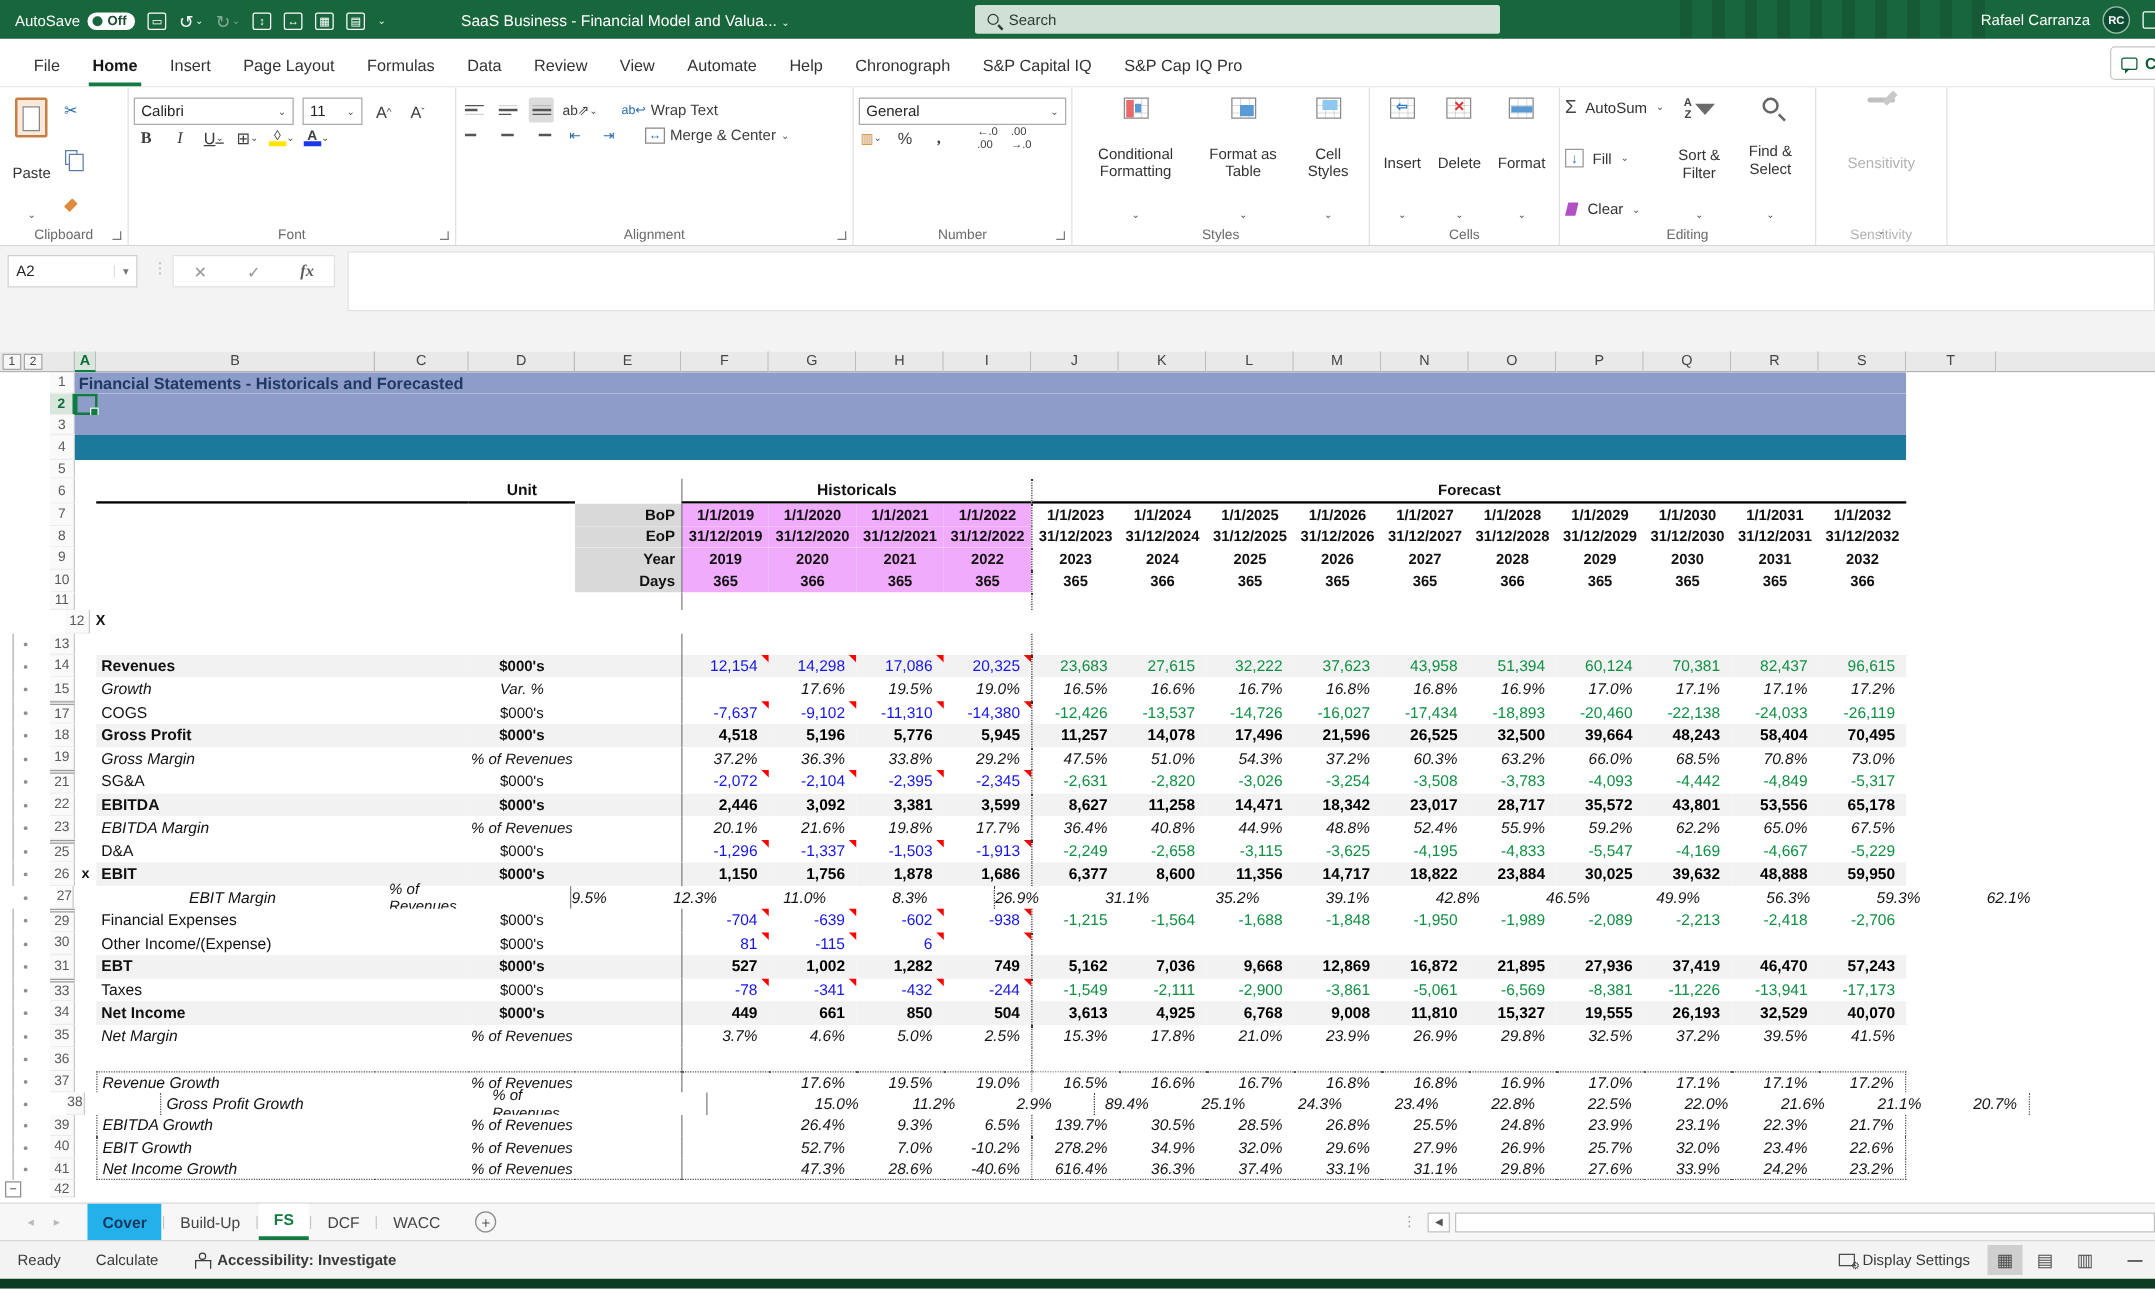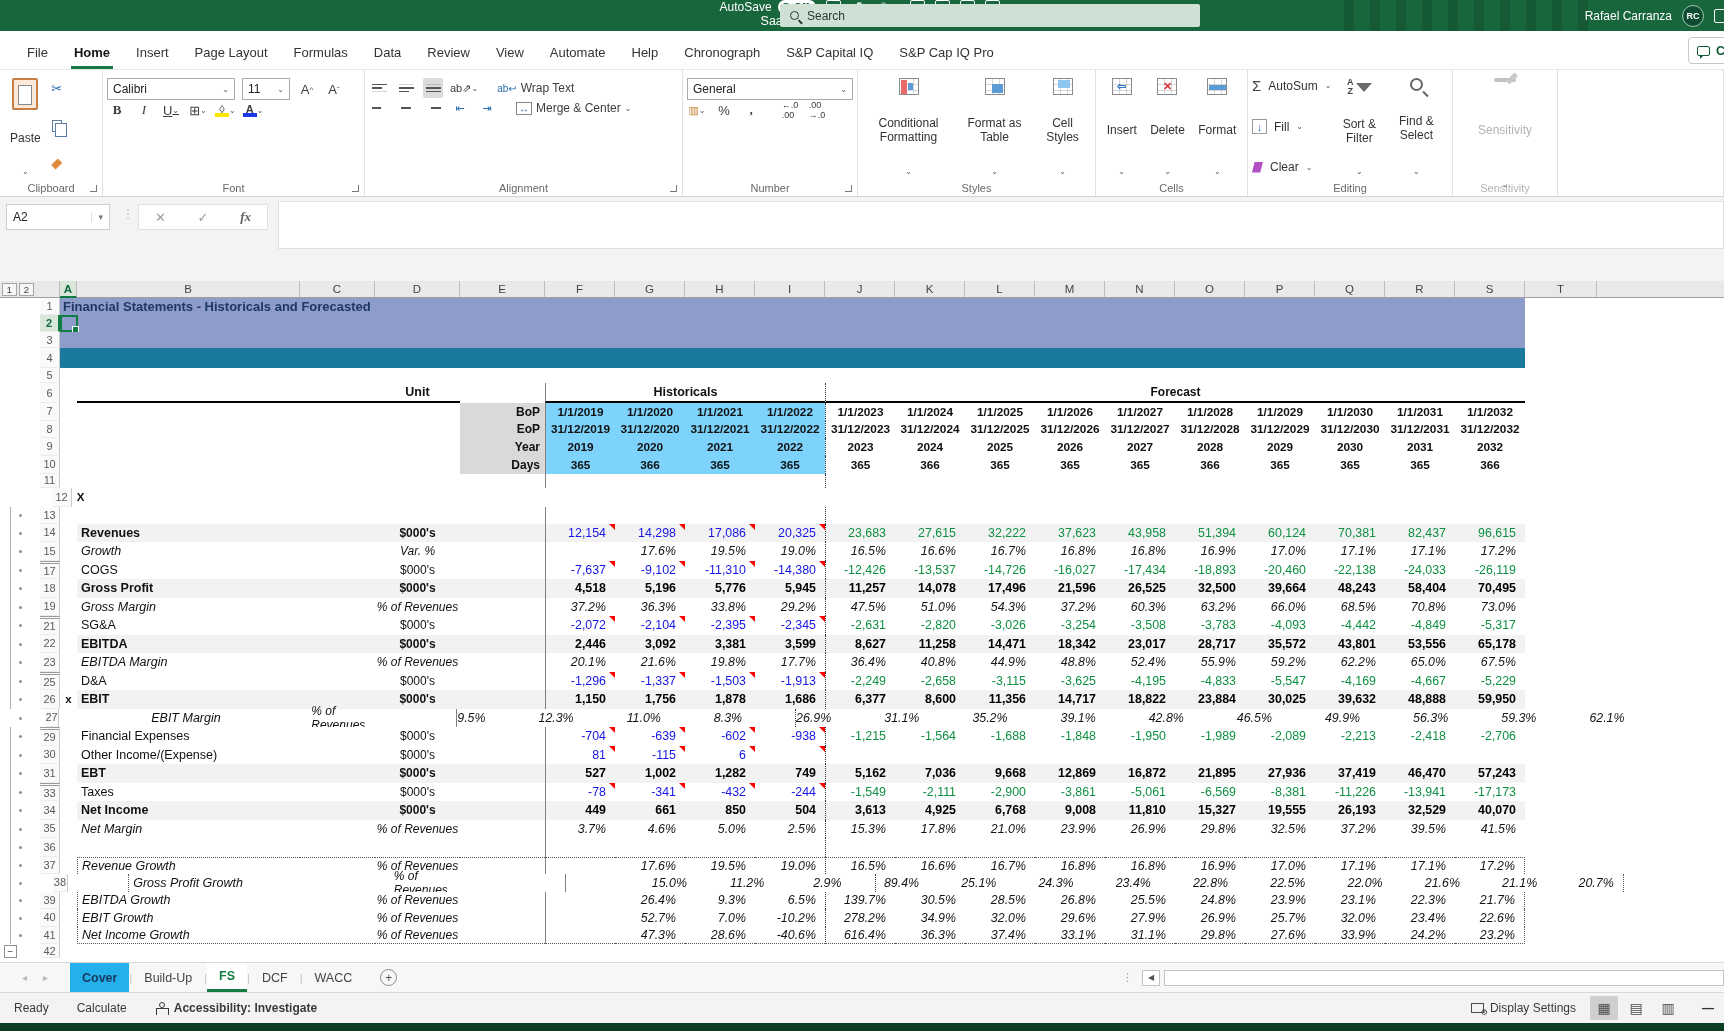--- a/index.html
+++ b/index.html
@@ -2,21 +2,21 @@
 <html><head>
 <meta charset="utf-8">
 <style>
   * { margin:0; padding:0; box-sizing:border-box; }
   html,body { width:1724px; height:1031px; overflow:hidden; background:#fff;
     font-family:"Liberation Sans", sans-serif; }
   #app { position:relative; width:1724px; height:1031px; background:#fff; }
 
   
   .titlebar { position:absolute; top:0; left:0; right:0; height:34px; background:#18663c;
-    display:flex; align-items:center; color:#fff; font-size:12px;flex-direction:column; }
+    display:flex; align-items:center; color:#fff; font-size:12px; }
   .tb-pattern { position:absolute; right:120px; top:0; width:260px; height:31px;
     background:repeating-linear-gradient(90deg, rgba(0,0,0,0.12) 0 10px, rgba(0,0,0,0) 10px 26px); }
   .qat { display:flex; align-items:center; gap:10px; padding-left:12px; z-index:2; }
   .autosave { display:flex; align-items:center; gap:6px; }
   .as-pill { display:flex; align-items:center; gap:4px; background:#fff; border-radius:8px;
     padding:1px 7px 1px 4px; color:#1d4e33; font-size:10.5px; font-weight:700; }
   .as-dot { width:8px; height:8px; border-radius:50%; background:#18663c; }
   .qat-ic { color:#fff; font-size:14px; line-height:14px; display:inline-flex; align-items:center; gap:1px; }
   .qat-box { width:15px; height:14px; border:1.4px solid #fff; border-radius:2px; display:inline-flex;
     align-items:center; justify-content:center; font-size:9px; }
@@ -156,21 +156,21 @@
   .lab { padding-left:4px; white-space:nowrap; }
   .bold { font-weight:700; } .ital { font-style:italic; }
   .unit { justify-content:center; font-size:12px; }
   .u6 { border-bottom:2px solid #000; }
   .unitHdr { justify-content:center; font-weight:700; font-size:12.5px; }
   .histspan { width:280px; justify-content:center; font-weight:700; font-size:12.5px; }
   .forespan { width:700px; justify-content:center; font-weight:700; font-size:12px; }
   .fline { border-left:1px solid #7f7f7f; }
   .jdot { border-left:1px dotted #333; }
   .pc { justify-content:center; font-weight:700; font-size:11.8px; }
-  .phist { background:#7dd3fc; }
+  .phist { background:#f0abfc; }
   .plab { background:#d9d9d9; justify-content:flex-end; font-weight:700; padding-right:5px; font-size:12px; }
   .val { justify-content:flex-end; padding-right:9px; font-size:12.4px; }
   .vi.hist { color:#1515e6; } .vi.fore { color:#0e8f42; }
   .vc { font-weight:700; color:#000; }
   .vp { font-style:italic; color:#141414; }
   .bandbg { background:#f2f2f2; }
   .cmt::after { content:""; position:absolute; top:0; right:0; border-left:6px solid transparent;
     border-top:6px solid #ff0000; }
   .bt { border-top:1px dotted #555; } .bb { border-bottom:1px dotted #555; }
   .bl { border-left:1px dotted #555; } .br { border-right:1px dotted #555; }

